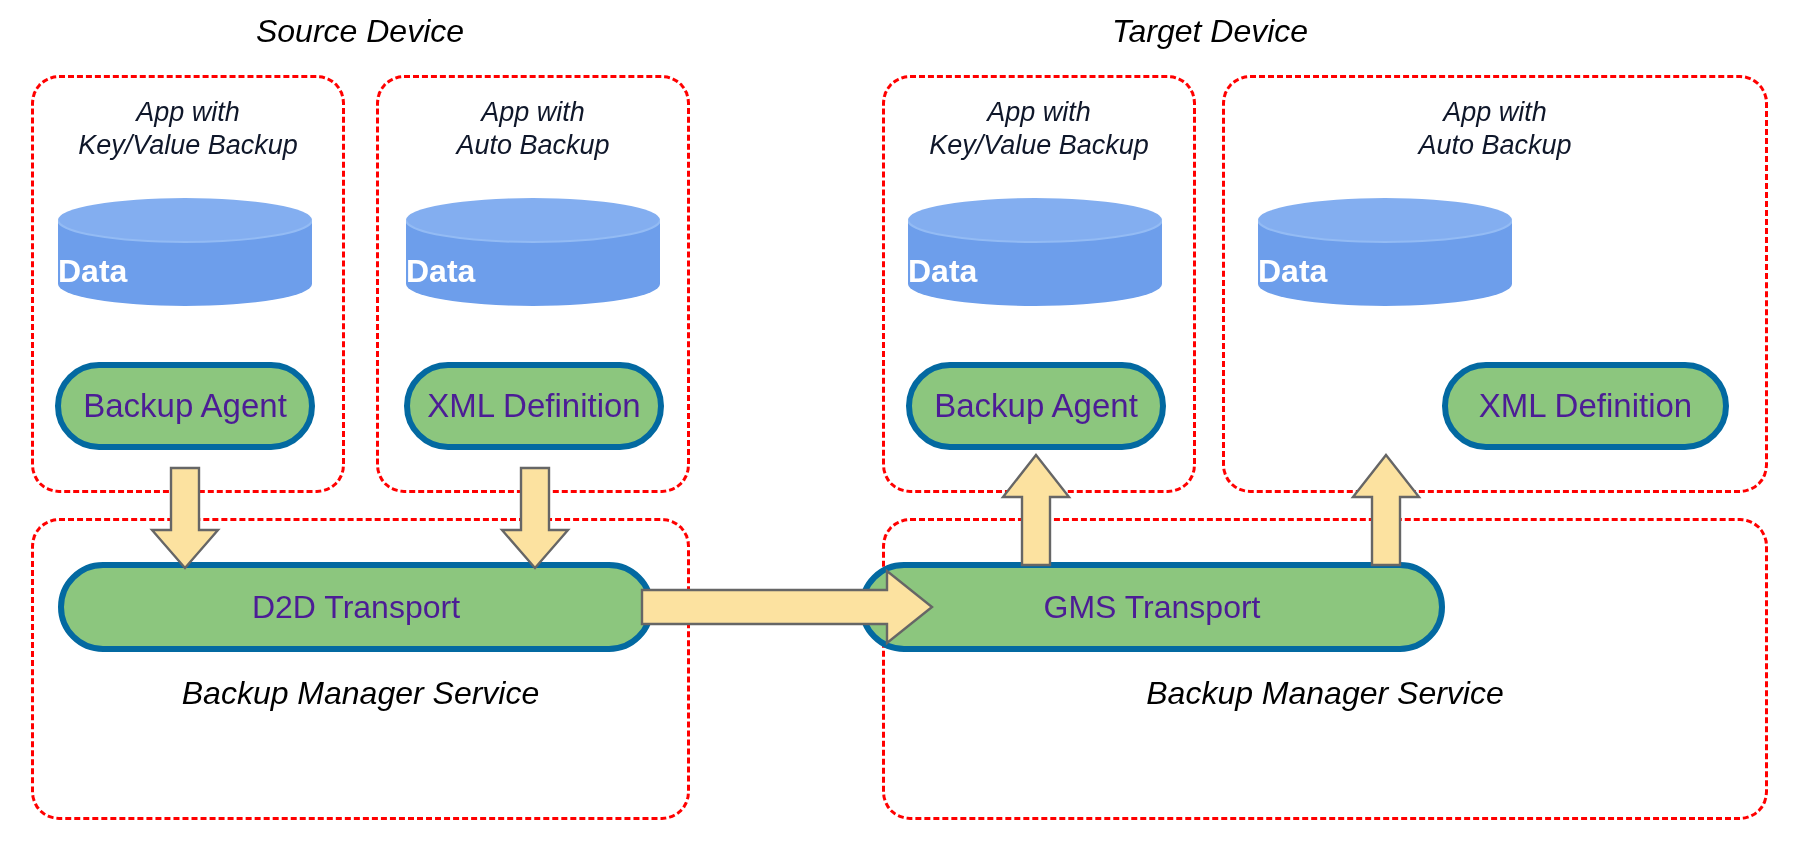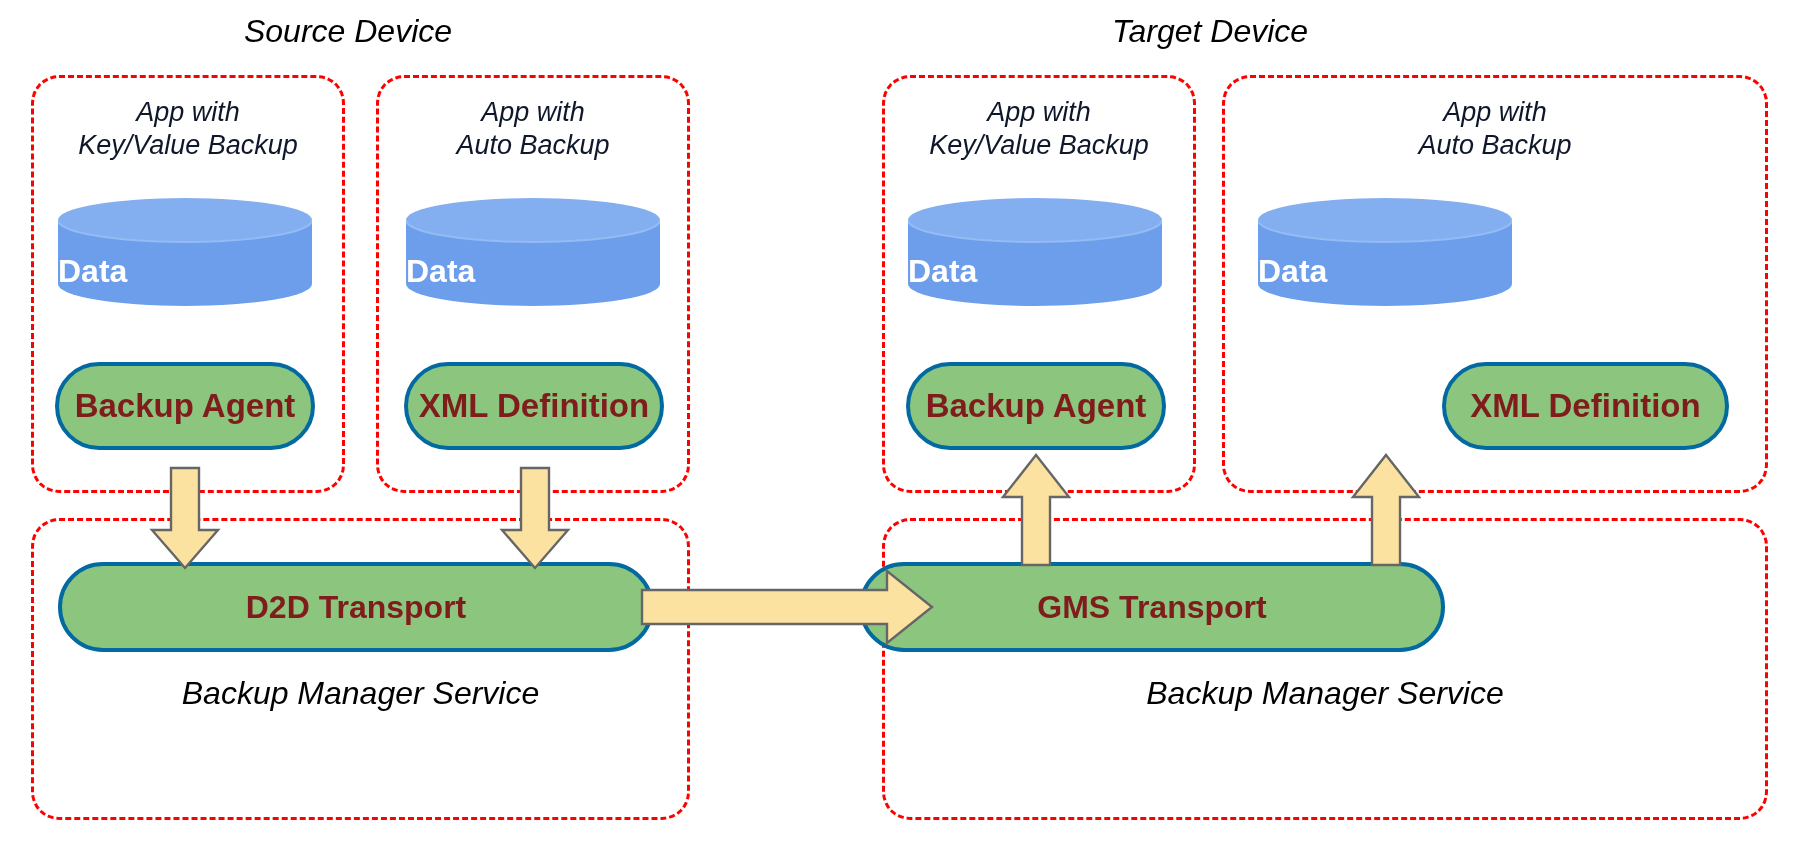--- a/index.html
+++ b/index.html
@@ -59,28 +59,28 @@
     bottom: 16px;
     text-align: left;
     font-weight: bold;
     font-size: 32px;
     color: #ffffff;
   }
   
   .pill {
     position: absolute;
     background: #8CC67E;
-    border: 4px solid #0369a1;
+    border: 6px solid #0369a1;
     border-radius: 46px;
     box-sizing: border-box;
     display: flex;
     align-items: center;
     justify-content: center;
-    color: #7f1d1d;
-    font-weight: bold;
+    color: #4c1d95;
+    font-weight: normal;
     font-size: 33px;
     white-space: nowrap;
   }
   .pill.wide {
     border-radius: 52px;
     font-size: 32px;
   }
   
   .arrow {
     position: absolute;
@@ -101,21 +101,21 @@
     color: #000000;
     white-space: nowrap;
     margin-top: 7px;
   }
 </style>
 </head>
 <body>
 
 <div id="canvas">
 
-  <div class="device-title" style="left:148px; top:14px; width:400px;font-style:italic;">Source Device</div>
+  <div class="device-title" style="left:160px; top:14px; width:400px;font-style:italic;">Source Device</div>
 
   <div class="device-title" style="left:1010px; top:14px; width:400px;">Target Device</div>
 
   <div class="dashed-box" style="left:31px; top:75px; width:314px; height:418px;"></div>
 
   <div class="app-label" style="left:31px; top:96px; width:314px;">
     <div>App with</div>
     <div>Key/Value Backup</div>
   </div>
 

